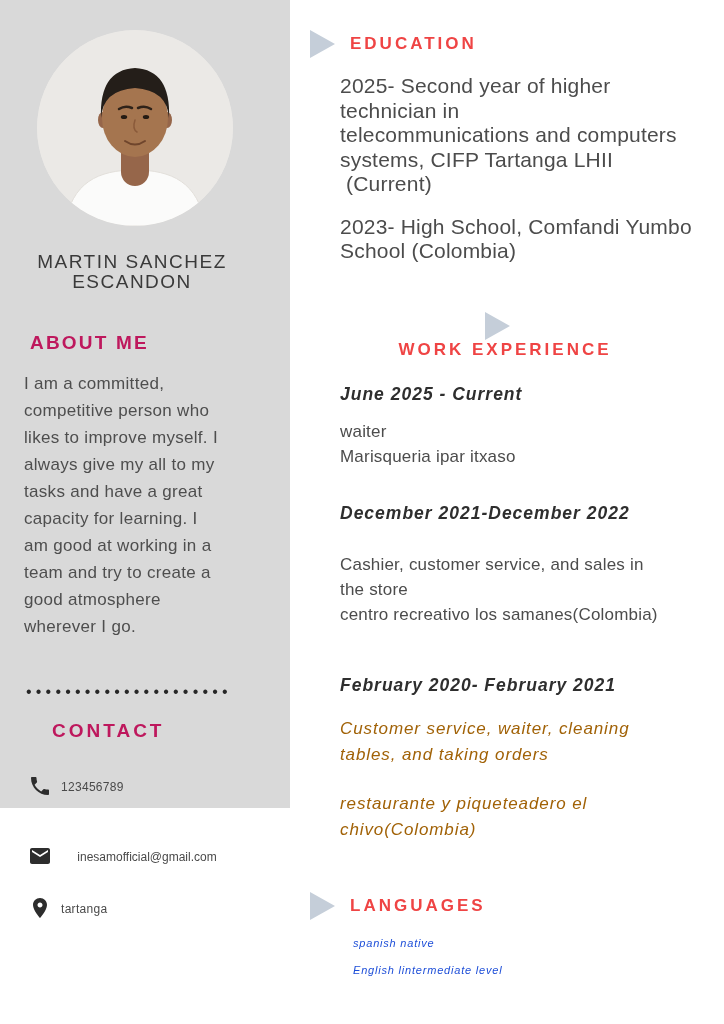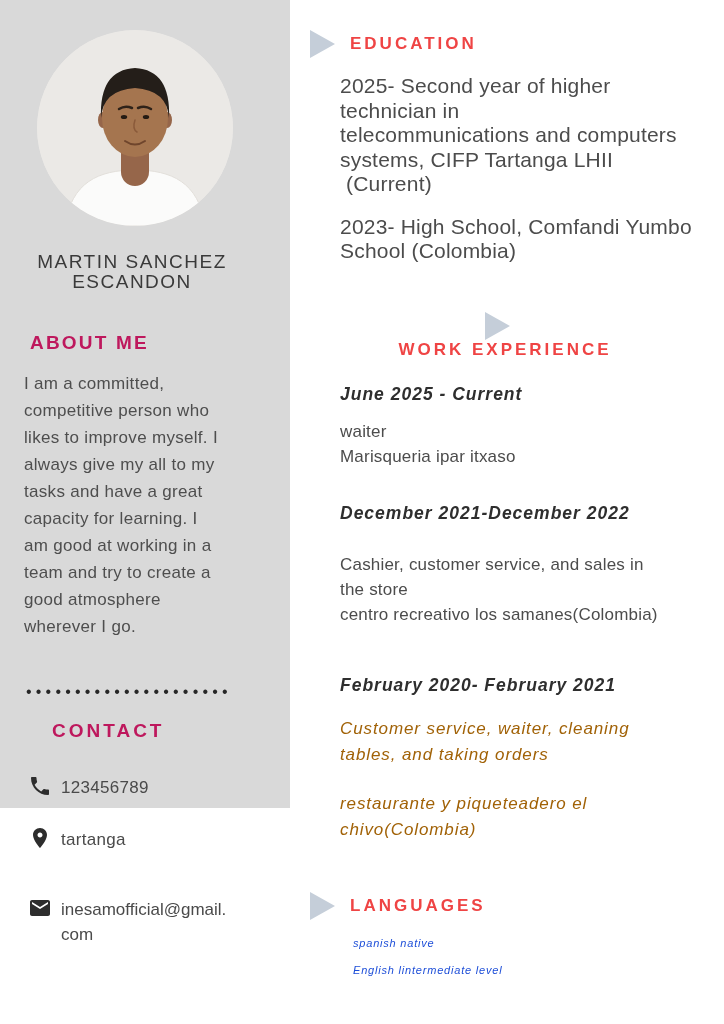--- a/index.html
+++ b/index.html
@@ -18,21 +18,21 @@
   .about-text { margin:16px 0 0 24px; font-size:17px; line-height:27px; letter-spacing:0.3px;
                 color:#4e4e4e; white-space:pre-wrap; }
   .dots { margin:44px 0 0 26px; font-size:16px; letter-spacing:4.2px; color:#262626; line-height:16px; }
   .contact-h { margin:20px 0 0 52px; letter-spacing:3px; }
   .contact-list { margin-top:32px; }
   .contact-row { display:flex; align-items:flex-start; margin-left:28px; }
   .contact-row + .contact-row.r-email { margin-top:44px; }
   .contact-row + .contact-row.r-pin { margin-top:26px; }
   .cicon { width:24px; min-width:24px; height:24px; margin-right:9px; color:#2d2d2d; }
   .cicon svg { width:24px; height:24px; display:block; }
-  .ctext { font-size:17px; color:#4a4a4a; line-height:25px; padding-top:1px; letter-spacing:0.3px; }
+  .ctext { font-size:12px; color:#4a4a4a; line-height:25px; padding-top:1px; letter-spacing:0.3px;text-align:center; }
   .ctext.email { width:172px; word-break:break-all; letter-spacing:normal; }
 
   
   .main { flex:1; padding:30px 24px 0 20px; background:#ffffff; }
   .sec-head { display:flex; align-items:center; }
   .tri { width:0; height:0; border-top:14px solid transparent; border-bottom:14px solid transparent;
          border-left:25px solid #c5ced9; margin-right:15px; }
   .sec-label { font-size:17px; font-weight:bold; letter-spacing:3px; color:#ef4444; }
   .pre { white-space:pre-wrap; }
   .entry { margin:16px 0 0 30px; font-size:21px; line-height:24.5px; letter-spacing:0.2px; color:#4c4c4c; }
@@ -105,36 +105,36 @@
 
       <div class="contact-row r-phone">
         <span class="cicon">
           <svg viewBox="0 0 24 24" fill="currentColor">
               <path d="M6.62 10.79c1.44 2.83 3.76 5.14 6.59 6.59l2.2-2.2c.27-.27.67-.36 1.02-.24 1.12.37 2.33.57 3.57.57.55 0 1 .45 1 1V20c0 .55-.45 1-1 1-9.39 0-17-7.61-17-17 0-.55.45-1 1-1h3.5c.55 0 1 .45 1 1 0 1.25.2 2.45.57 3.57.11.35.03.74-.25 1.02l-2.2 2.2z"></path>
             </svg>
         </span>
         <span class="ctext">123456789</span>
       </div>
 
+      <div class="contact-row r-email">
+        <span class="cicon">
+          <svg viewBox="0 0 24 24" fill="currentColor">
+              <path d="M20 4H4c-1.1 0-1.99.9-1.99 2L2 18c0 1.1.9 2 2 2h16c1.1 0 2-.9 2-2V6c0-1.1-.9-2-2-2zm0 4l-8 5-8-5V6l8 5 8-5v2z"></path>
+            </svg>
+        </span>
+        <span class="ctext email">inesamofficial@gmail.com</span>
+      </div>
+
       <div class="contact-row r-pin">
         <span class="cicon">
           <svg viewBox="0 0 24 24" fill="currentColor">
               <path d="M12 2C8.13 2 5 5.13 5 9c0 5.25 7 13 7 13s7-7.75 7-13c0-3.87-3.13-7-7-7zm0 9.5c-1.38 0-2.5-1.12-2.5-2.5s1.12-2.5 2.5-2.5 2.5 1.12 2.5 2.5-1.12 2.5-2.5 2.5z"></path>
             </svg>
         </span>
         <span class="ctext">tartanga</span>
-      </div>
-
-      <div class="contact-row r-email">
-        <span class="cicon">
-          <svg viewBox="0 0 24 24" fill="currentColor">
-              <path d="M20 4H4c-1.1 0-1.99.9-1.99 2L2 18c0 1.1.9 2 2 2h16c1.1 0 2-.9 2-2V6c0-1.1-.9-2-2-2zm0 4l-8 5-8-5V6l8 5 8-5v2z"></path>
-            </svg>
-        </span>
-        <span class="ctext email">inesamofficial@gmail.com</span>
       </div>
 
     </div>
   </aside>
 
   <main class="main">
 
     <section>
       <div class="sec-head">
         <span class="tri"></span>

